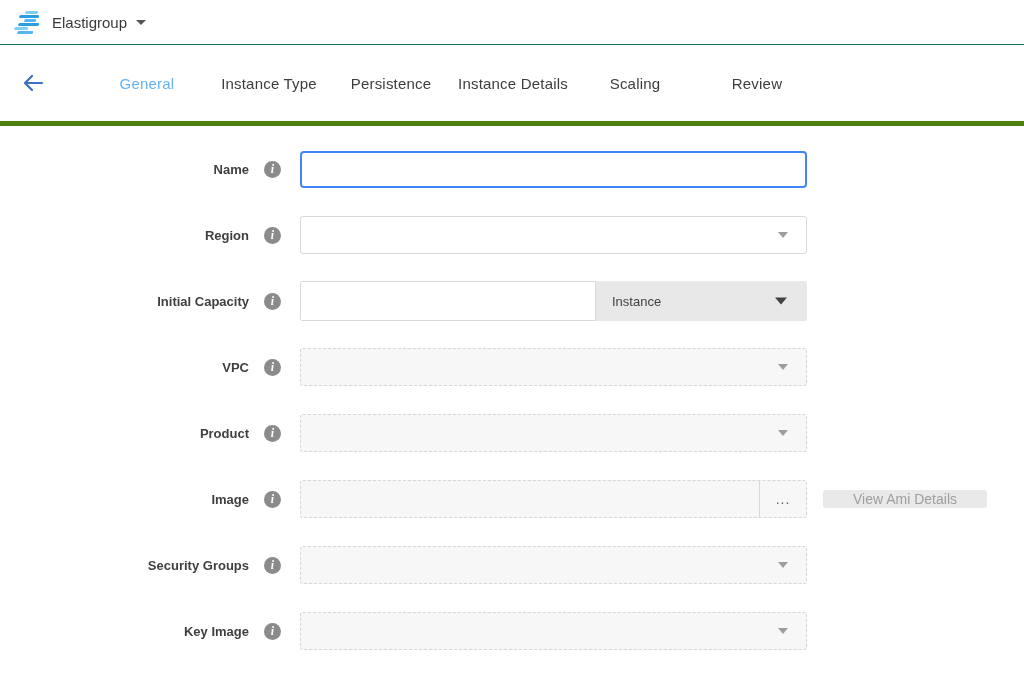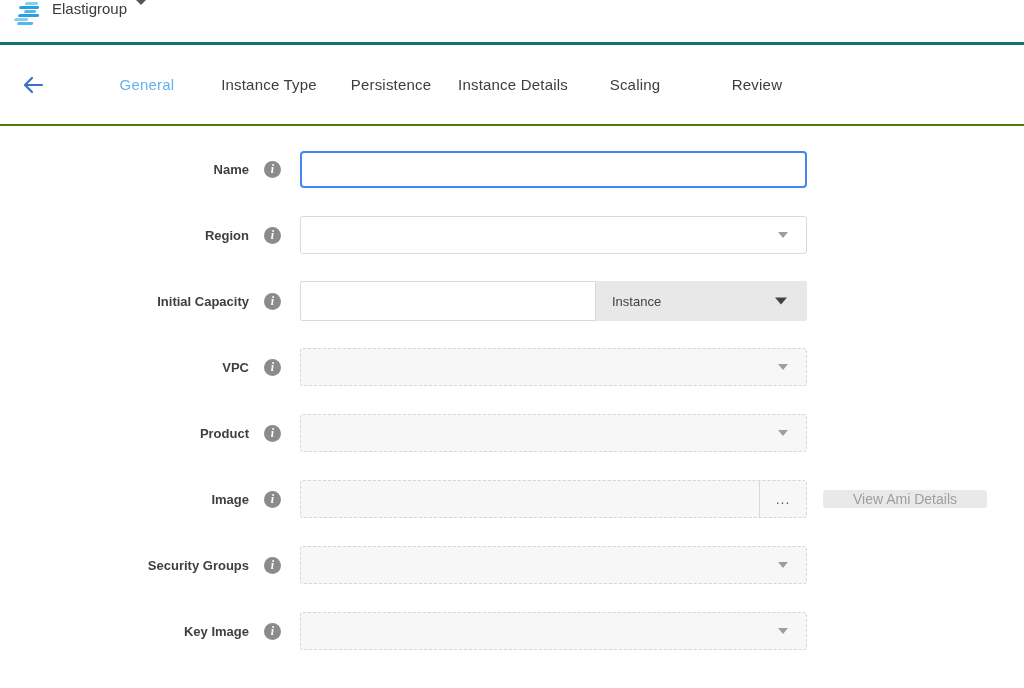--- a/index.html
+++ b/index.html
@@ -8,43 +8,44 @@
     width: 1024px; height: 688px;
     background: #fff;
     font-family: "Liberation Sans", sans-serif;
     overflow: hidden;
   }
 
   
   .header {
     height: 45px;
     display: flex;
+    align-items: center;
     padding-left: 13px;
-    border-bottom: 3px solid #0f766e;
+    border-bottom: 1px solid #0f766e;
   }
   .logo { width: 30px; height: 26px; display: flex; align-items: center; }
   .app-name {
     margin-left: 9px;
     font-size: 15px;
     color: #3a3a3a;
   }
   .header-caret {
     margin-left: 9px;
     width: 0; height: 0;
     border-left: 5px solid transparent;
     border-right: 5px solid transparent;
     border-top: 5px solid #555;
   }
 
   
   .tabbar {
     height: 81px;
     display: flex;
     align-items: center;
-    border-bottom: 2px solid #4d7c0f;
+    border-bottom: 5px solid #4d7c0f;
   }
   .back-btn {
     margin-left: 20px;
     width: 26px; height: 26px;
     display: flex; align-items: center; justify-content: center;
     cursor: pointer;
   }
   .tabs { display: flex; margin-left: 40px; }
   .tab {
     width: 122px;

